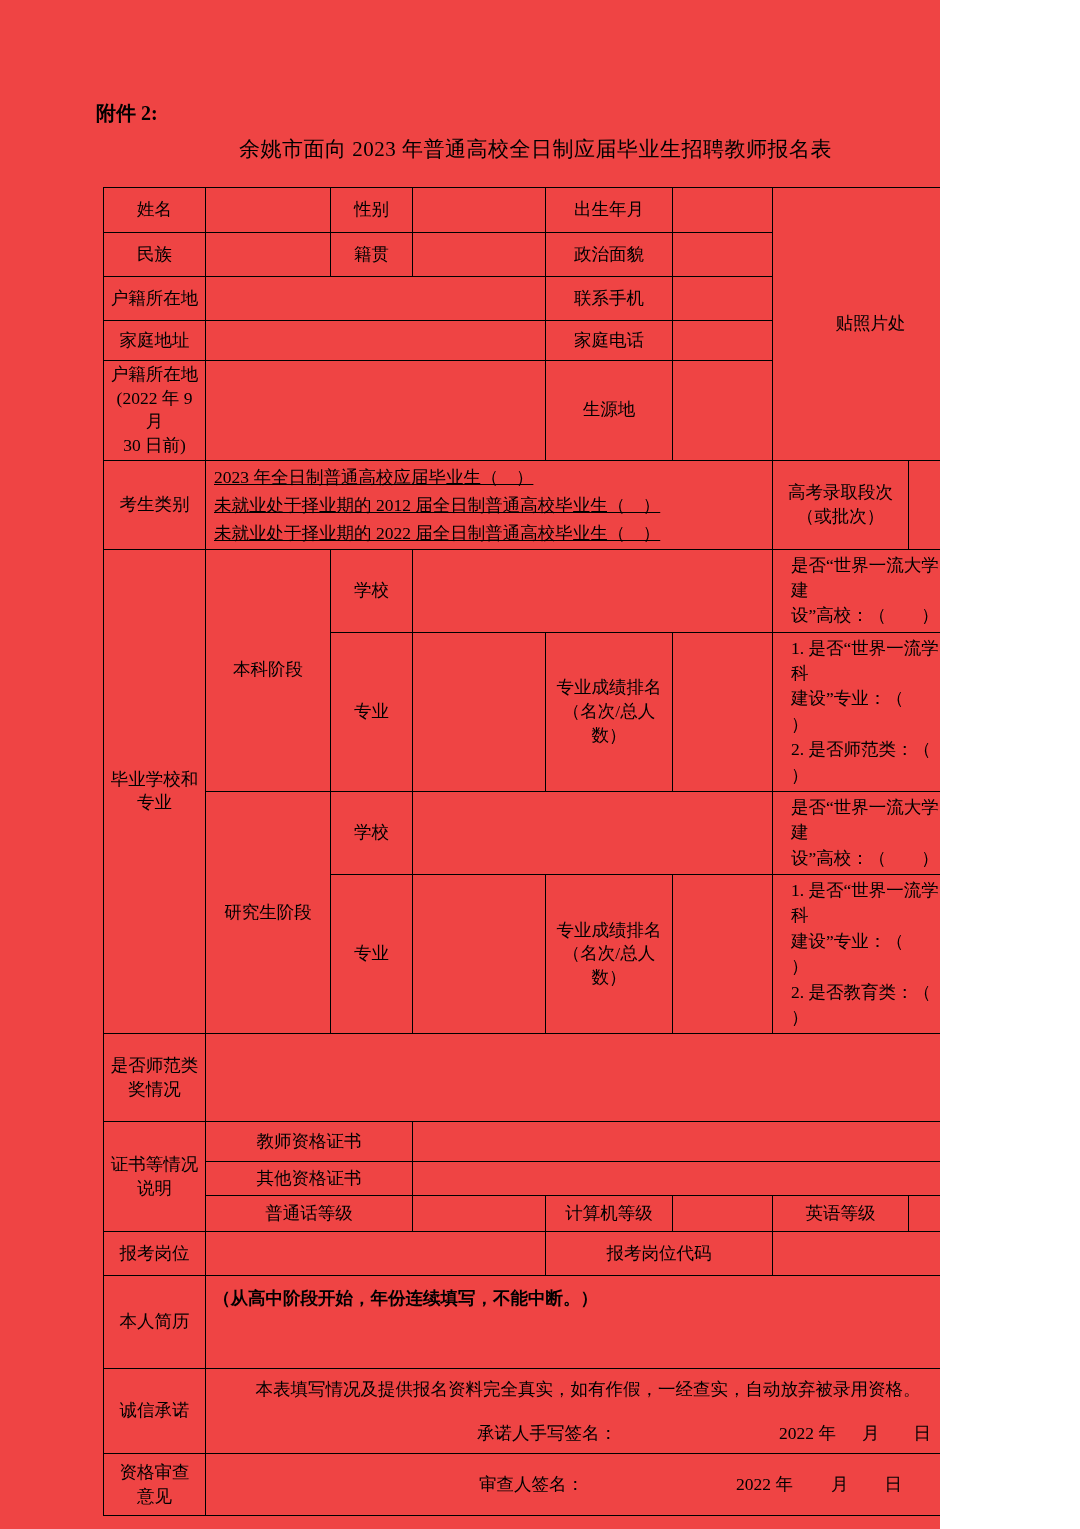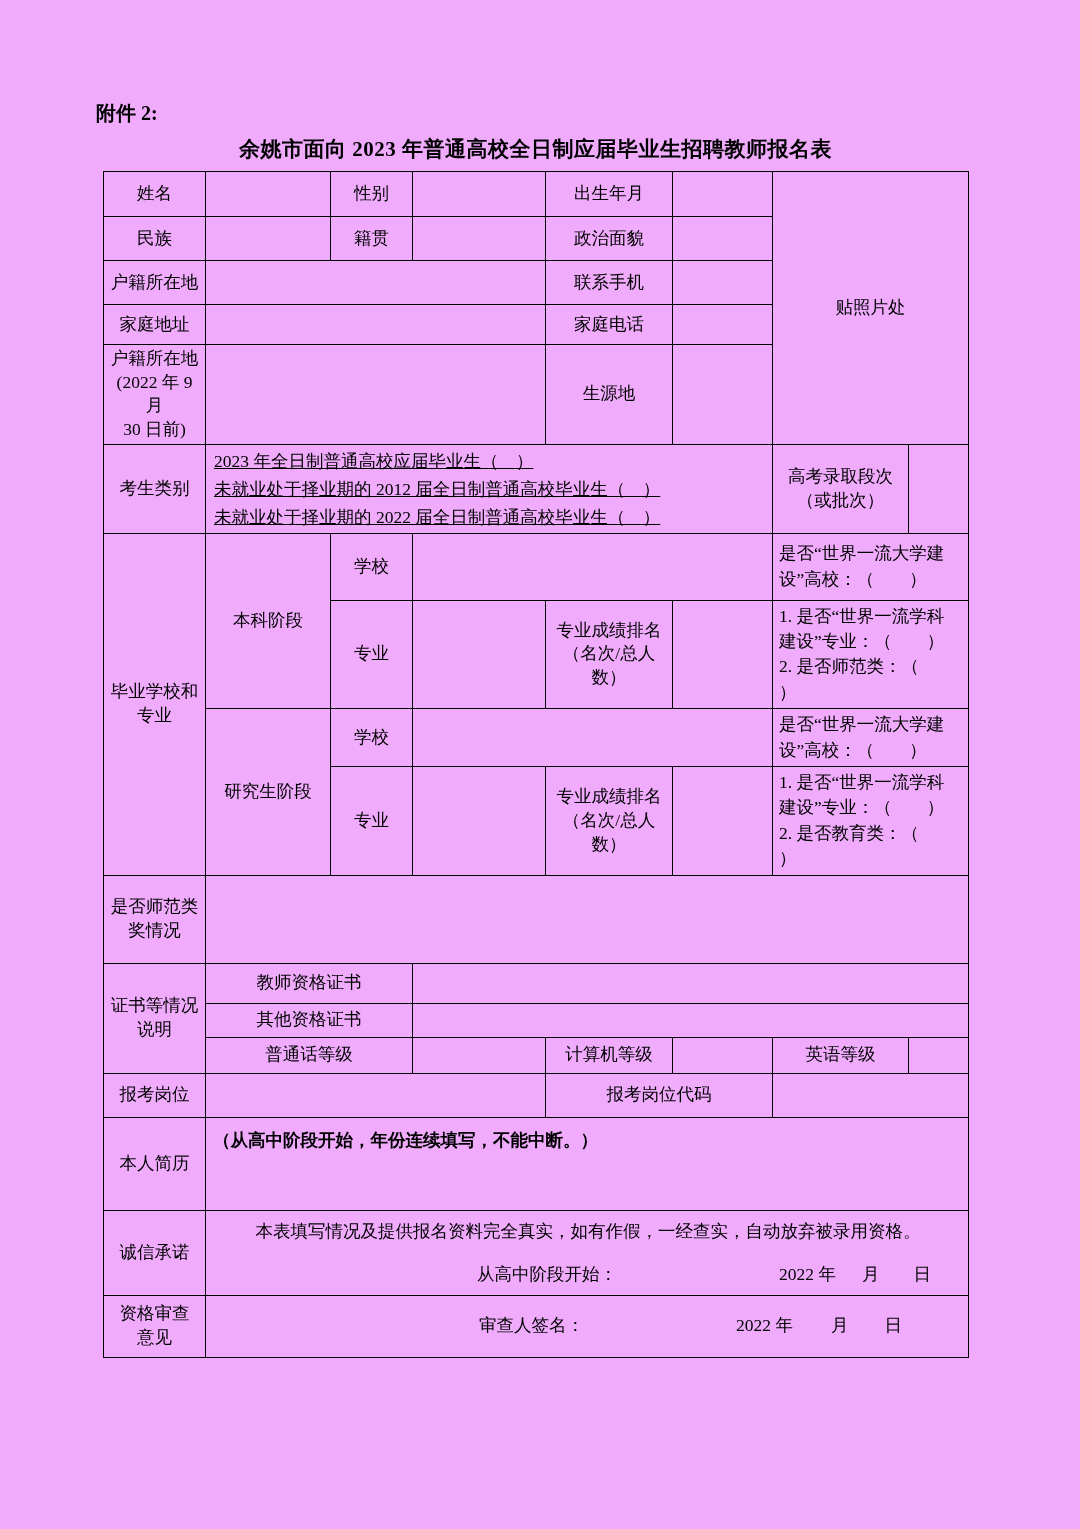--- a/index.html
+++ b/index.html
@@ -1,31 +1,31 @@
 <!DOCTYPE html>
 <html><head>
 <meta charset="utf-8">
 <style>
   * { box-sizing: border-box; }
   body { margin: 0; background: #ffffff; color: #000;
          font-family: "Liberation Serif", "DejaVu Serif", serif; }
-  .page { width: 1080px; height: 1529px; padding-top: 100px; overflow: hidden; background:#f0abfc; }
+  .page { width: 940px; height: 1529px; padding-top: 100px; overflow: hidden; background:#ef4444; }
   .attachment { margin-left: 96px; font-size: 20px; font-weight: bold; }
-  .title { width: 865px; margin: 8px 0 8px 103px; text-align: center;
-           font-size: 21px; font-weight: bold; letter-spacing: 0.5px; }
+  .title { width: 865px; margin: 8px 0 24px 103px; text-align: center;
+           font-size: 21px; font-weight: normal; letter-spacing: 0.5px; }
   table.form { border-collapse: collapse; table-layout: fixed;
                width: 865px; margin-left: 103px; }
   td { border: 1px solid #000; font-size: 17.5px; line-height: 1.35;
        text-align: center; vertical-align: middle; padding: 2px 5px;
        overflow: hidden; word-break: break-all; }
   .pre { white-space: pre-line; }
   .top { vertical-align: top; }
   .options-cell { text-align: left; padding-left: 8px; }
   .options-cell div { line-height: 28px; text-decoration: underline; }
-  .note-cell { text-align: left; padding: 3px 6px; line-height: 1.45; }
+  .note-cell { text-align: left; padding: 3px 18px; line-height: 1.45; }
   .resume-note { margin: 9px 0 0 2px; text-align: left; font-weight: bold; }
   .integrity-statement { margin: 7px 0 0 2px; text-align: center; }
   .sig-line { display: flex; align-items: baseline; white-space: nowrap; }
   .sig-line-1 { margin-top: 20px; }
   .sig-line-1 .lbl { margin-left: 266px; }
   .sig-line-1 .yr  { margin-left: 162px; }
   .sig-line-1 .mo  { margin-left: 26px; }
   .sig-line-1 .dy  { margin-left: 34px; }
   .sig-line-2 .lbl { margin-left: 268px; }
   .sig-line-2 .yr  { margin-left: 152px; }
@@ -190,21 +190,21 @@
       <td colspan="7" class="top">
         <div class="resume-note">（从高中阶段开始，年份连续填写，不能中断。）</div>
       </td>
     </tr>
 
     <tr style="height:85px">
       <td>诚信承诺</td>
       <td colspan="7" class="top">
         <div class="integrity-statement">本表填写情况及提供报名资料完全真实，如有作假，一经查实，自动放弃被录用资格。</div>
         <div class="sig-line sig-line-1">
-          <span class="lbl">从高中阶段开始：</span>
+          <span class="lbl">承诺人手写签名：</span>
           <span class="yr">2022 年</span>
           <span class="mo">月</span>
           <span class="dy">日</span>
         </div>
       </td>
     </tr>
 
     <tr style="height:62px">
       <td class="pre">资格审查
 意见</td>

